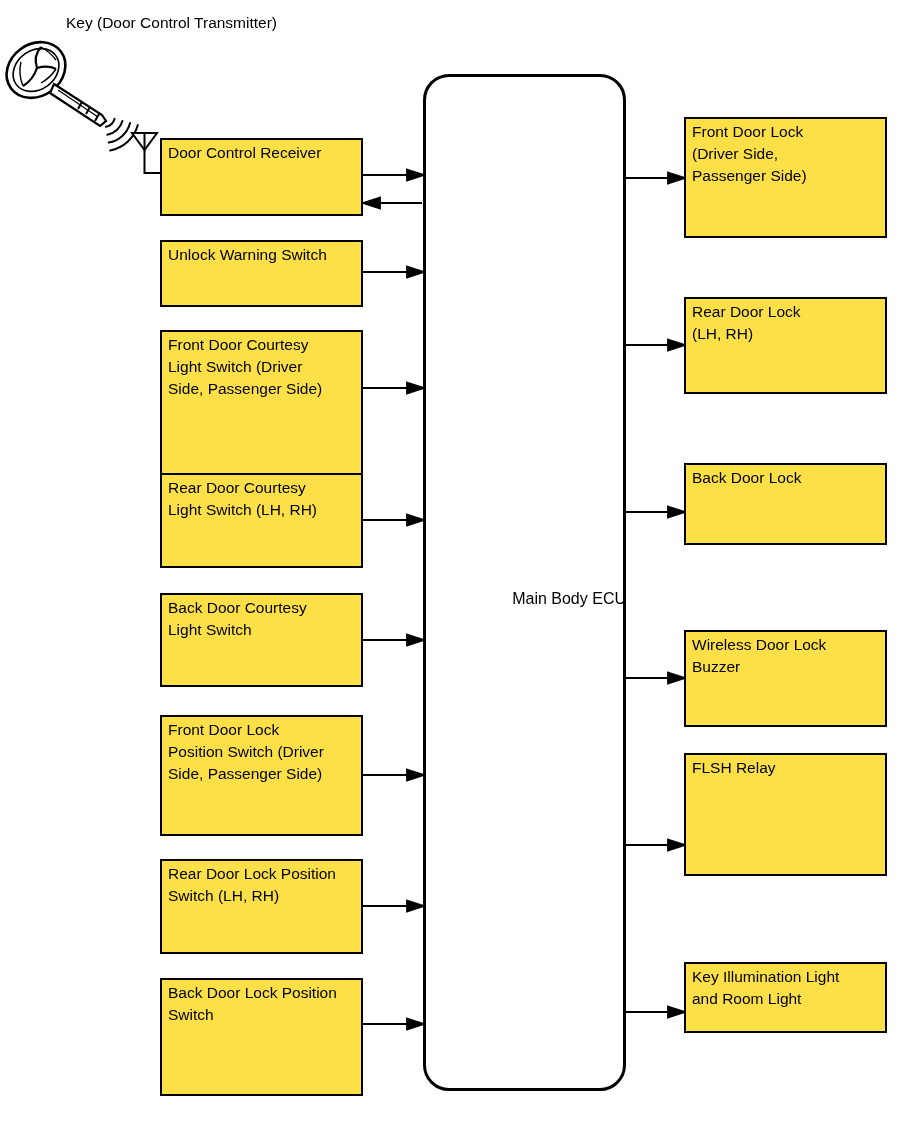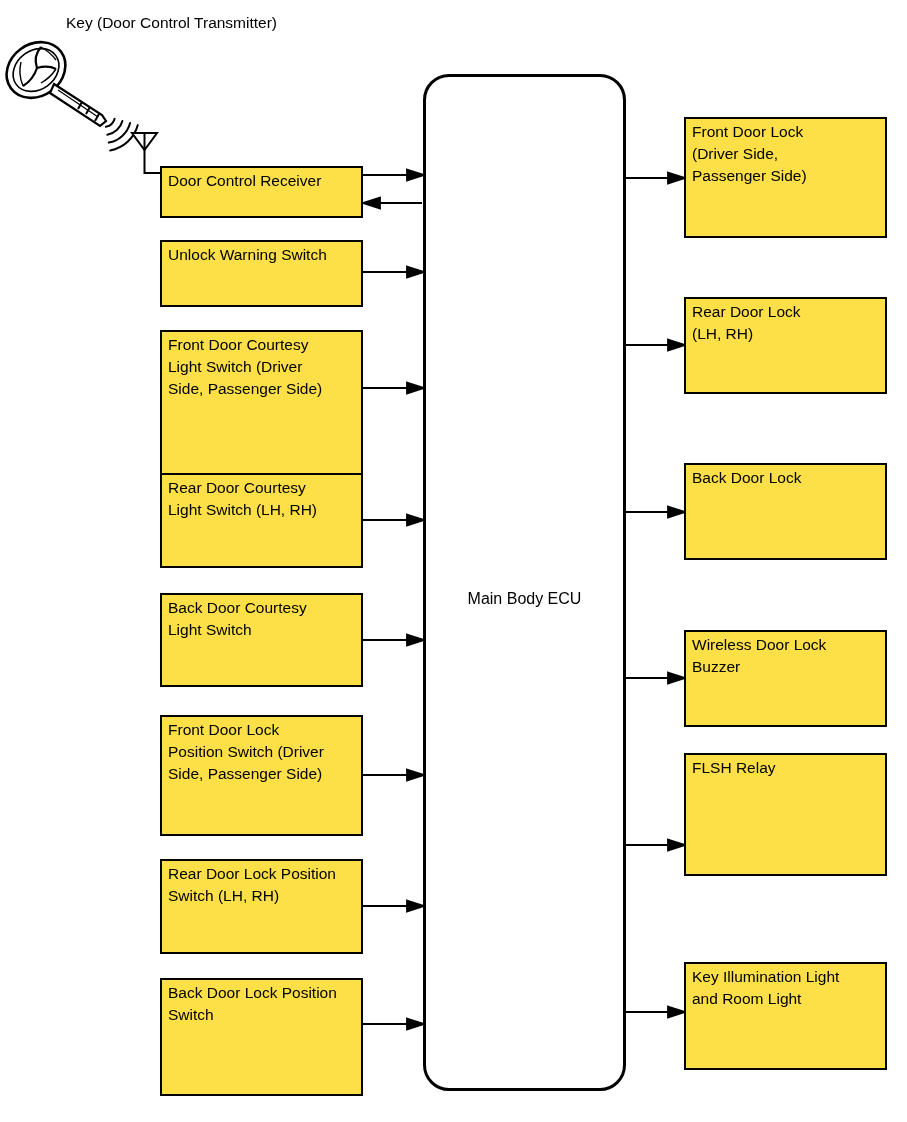--- a/index.html
+++ b/index.html
@@ -49,21 +49,21 @@
     height: 1017px;
     border: 3px solid #000000;
     border-radius: 26px;
     background: #ffffff;
   }
   .ecu-label {
     position: absolute;
     left: 423px;
     top: 589px;
     width: 203px;
-    text-align: center;
+    text-align: right;
     font-size: 16px;
     line-height: 20px;
   }
   svg.layer {
     position: absolute;
     left: 0;
     top: 0;
     pointer-events: none;
   }
 </style>
@@ -164,21 +164,21 @@
     </g>
     <g>
       <line x1="625" y1="1012" x2="670" y2="1012"></line>
         <polygon points="668,1006.5 685,1012 668,1017.5"></polygon>
     </g>
   </svg>
 
   <div class="ecu-box"></div>
   <div class="ecu-label">Main Body ECU</div>
 
-  <div class="node in-col" style="top:166px;height:52px">
+  <div class="node in-col" style="top:138px;height:78px">
     <span class="label">Door Control Receiver</span>
     </div>
   <div class="node in-col" style="top:240px;height:67px">
     <span class="label">Unlock Warning Switch</span>
     </div>
   <div class="node in-col" style="top:330px;height:148px">
     <span class="label">Front Door Courtesy
 Light Switch (Driver
 Side, Passenger Side)</span>
     </div>
@@ -206,28 +206,28 @@
 
   <div class="node out-col" style="top:117px;height:121px">
     <span class="label">Front Door Lock
 (Driver Side,
 Passenger Side)</span>
     </div>
   <div class="node out-col" style="top:297px;height:97px">
     <span class="label">Rear Door Lock
 (LH, RH)</span>
     </div>
-  <div class="node out-col" style="top:463px;height:97px">
+  <div class="node out-col" style="top:463px;height:82px">
     <span class="label">Back Door Lock</span>
     </div>
   <div class="node out-col" style="top:630px;height:97px">
     <span class="label">Wireless Door Lock
 Buzzer</span>
     </div>
   <div class="node out-col" style="top:753px;height:123px">
     <span class="label">FLSH Relay</span>
     </div>
-  <div class="node out-col" style="top:962px;height:108px">
+  <div class="node out-col" style="top:962px;height:71px">
     <span class="label">Key Illumination Light
 and Room Light</span>
     </div>
 
 </div>
 
 </body></html>

